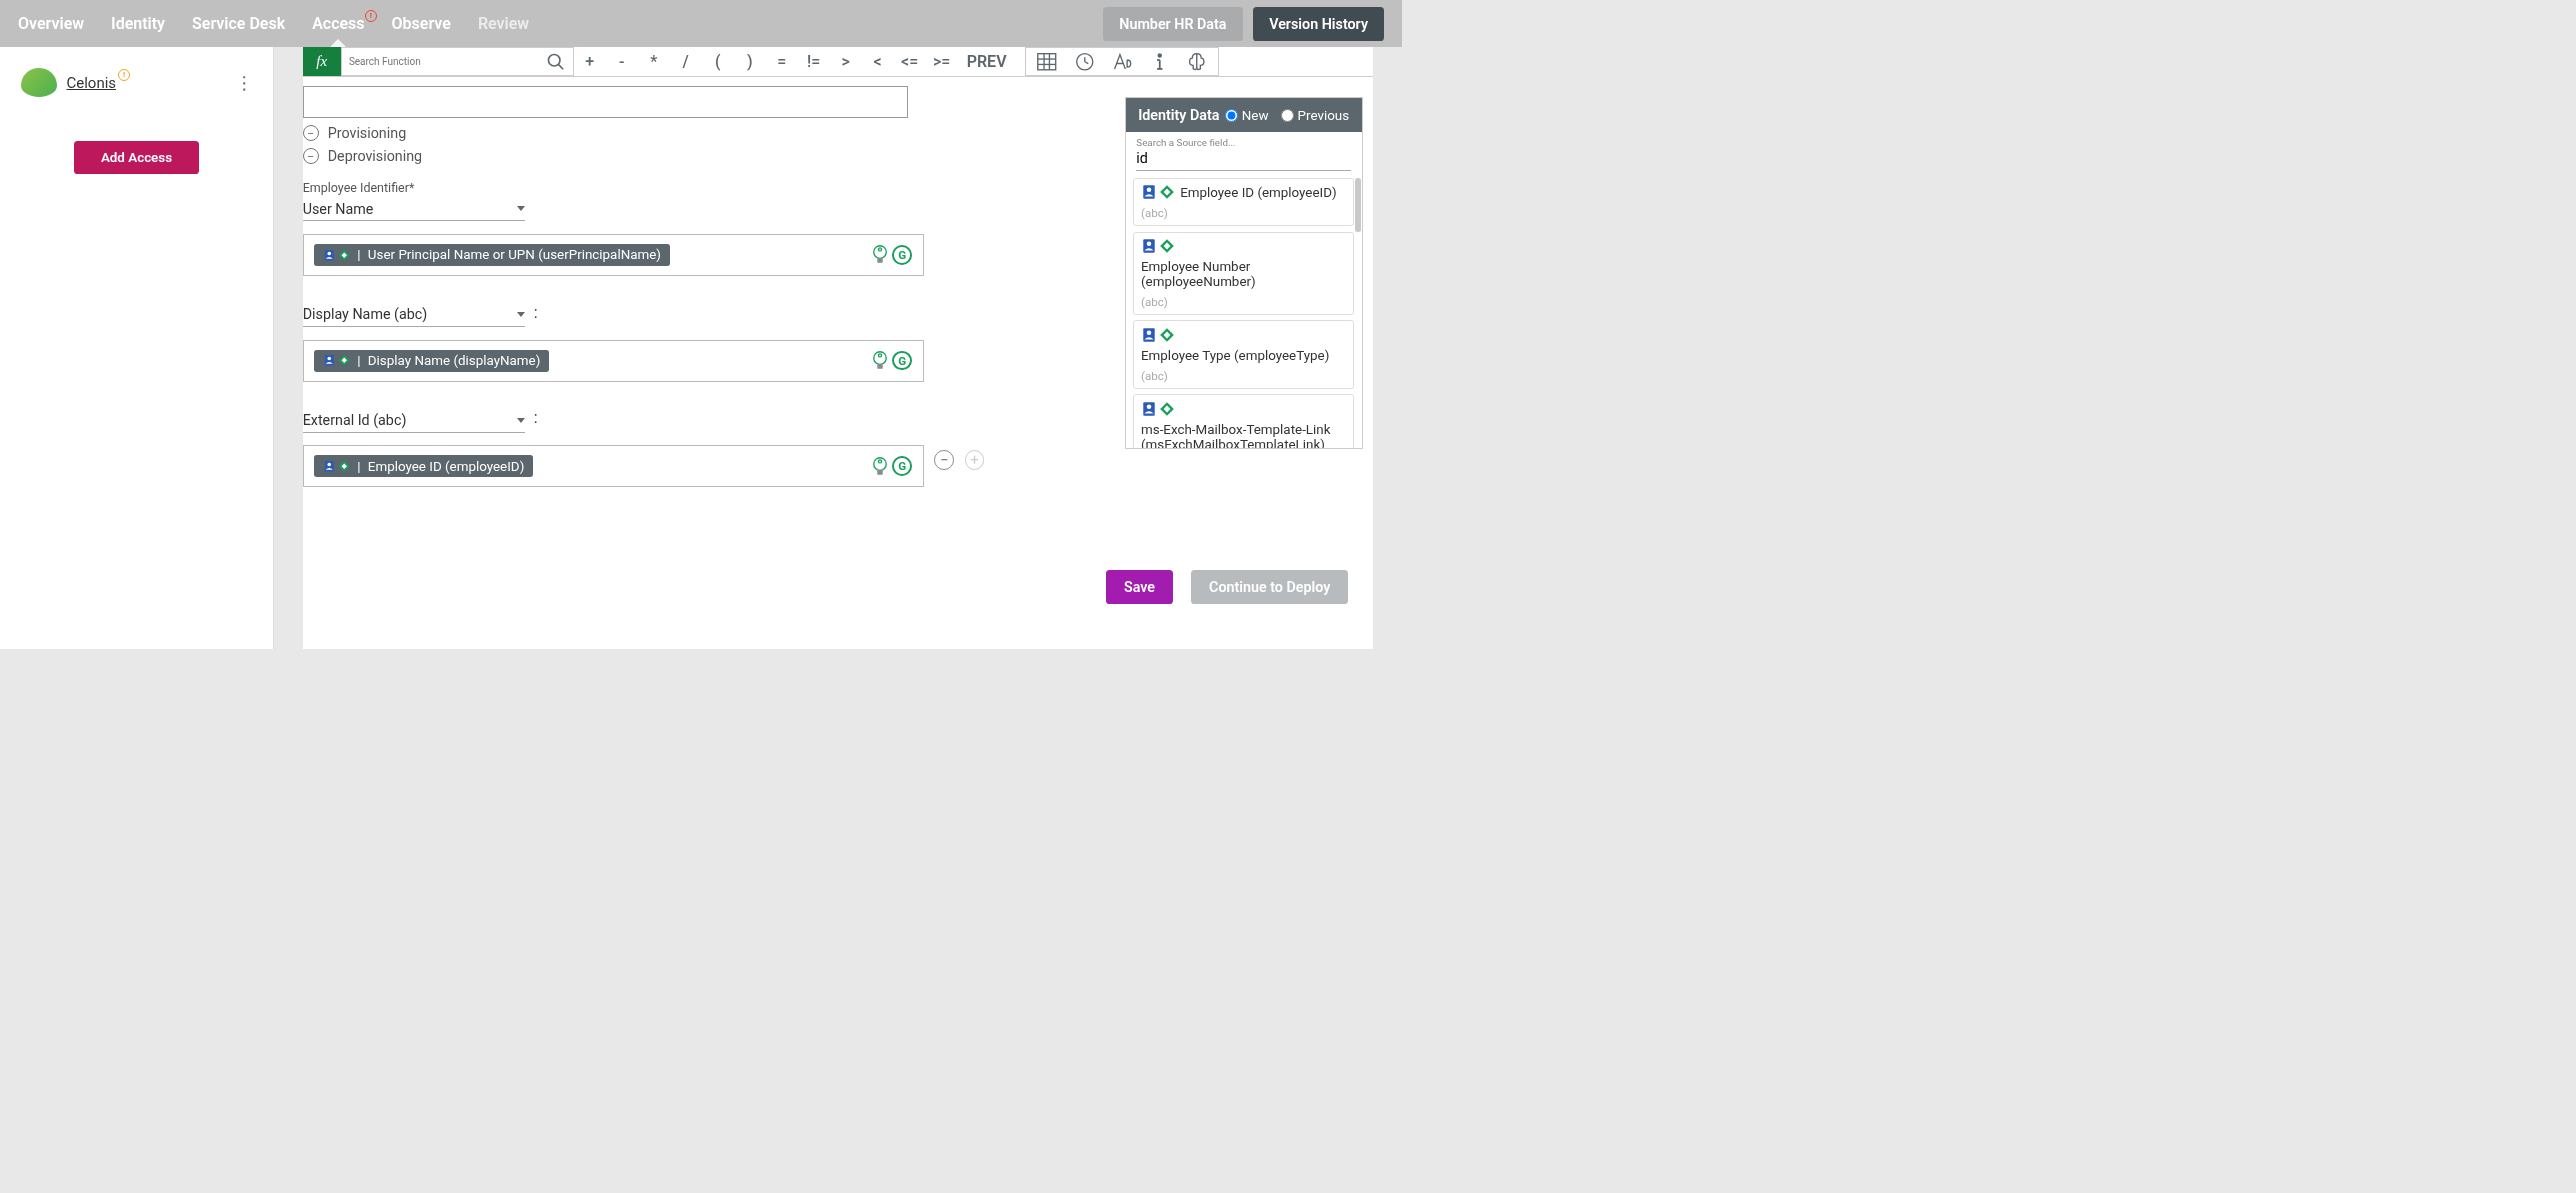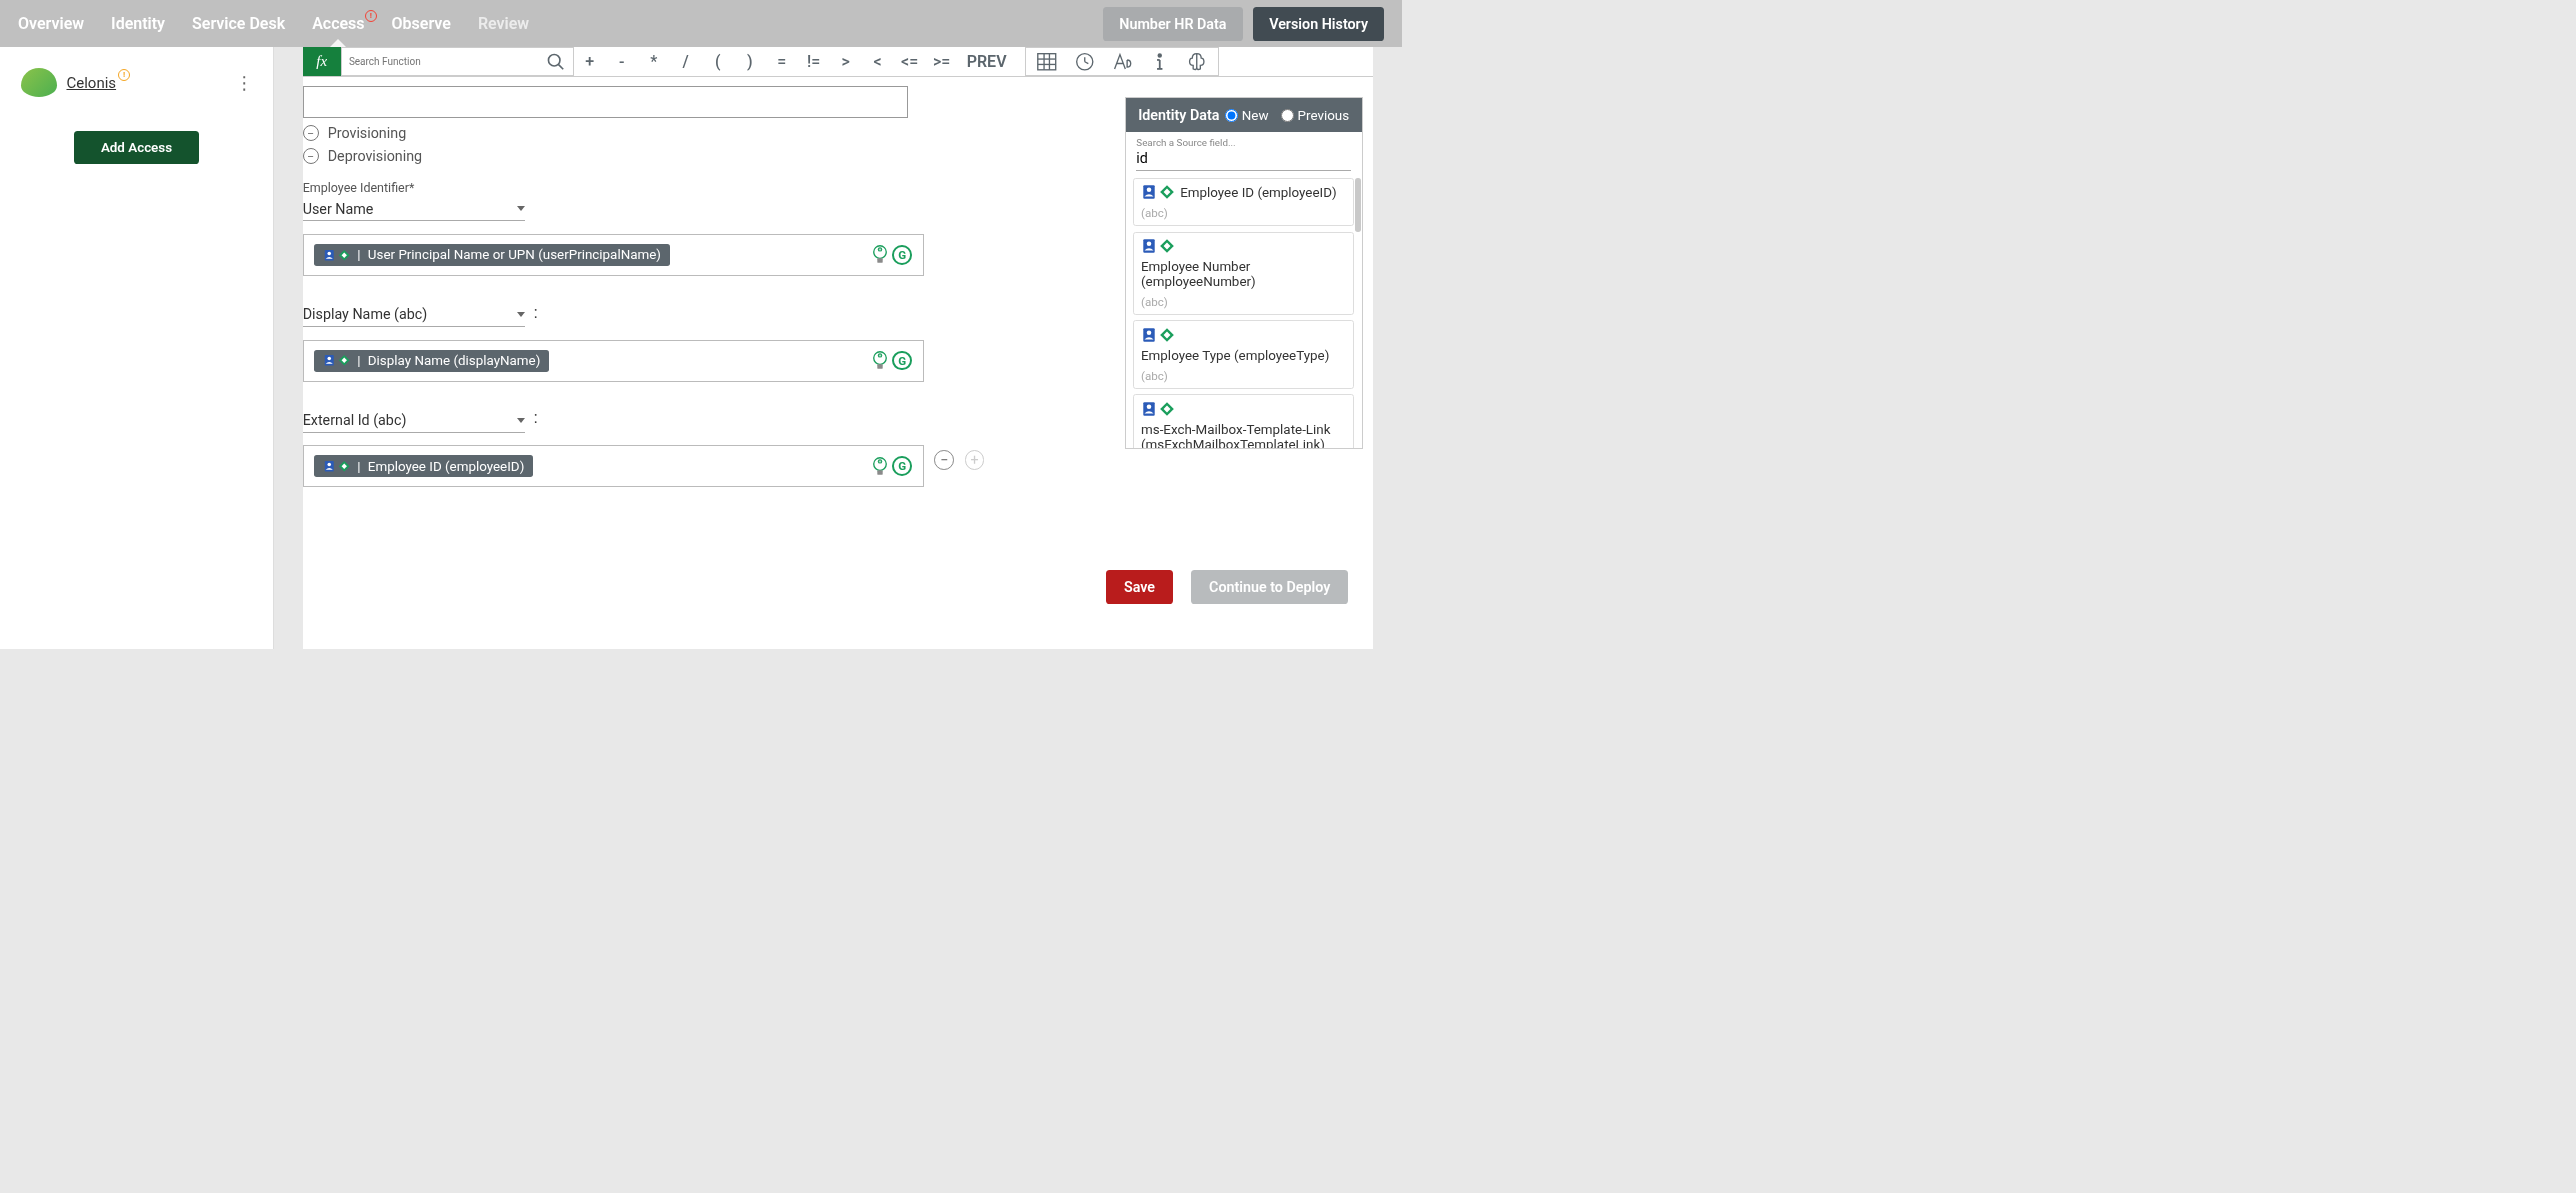--- a/index.html
+++ b/index.html
@@ -17,21 +17,21 @@
 .badge-circle { width: 12.5px; height: 12.5px; border: 1.8px solid #f44336; border-radius: 50%; display: inline-block; position: absolute; top: -4.5px; right: -12.5px; font-size: 8px; color: #f44336; text-align: center; line-height: 9px; font-weight: bold; }
 .badge-circle.orange { border-color: #f5a623; color: #f5a623; }
 
 
 .main-layout { display: flex; height: calc(100% - 47px); }
 .left-sidebar { width: 274px; background: #fff; border-right: 0.9px solid #ddd; padding: 14.3px; }
 .logo-row { display: flex; align-items: center; gap: 9px; padding: 7.2px; position: relative; }
 .logo-icon { width: 36px; height: 29px; background: linear-gradient(135deg, #8bc34a, #4caf50); border-radius: 50% 50% 50% 50% / 60% 60% 40% 40%; position: relative; }
 .logo-text { font-size: 15px; color: #333; position: relative; text-decoration: underline; }
 .more-dots { margin-left: auto; color: #666; cursor: pointer; font-size: 18px; letter-spacing: -1.8px; }
-.add-access-btn { display: block; margin: 26px auto; background: #14532d; color: #fff; border: none; padding: 9px 27px; border-radius: 3.6px; font-size: 13.4px; font-weight: 600; cursor: pointer; }
+.add-access-btn { display: block; margin: 36px auto; background: #be185d; color: #fff; border: none; padding: 9px 27px; border-radius: 3.6px; font-size: 13.4px; font-weight: 600; cursor: pointer; }
 
 .center-area { flex: 1; background: #e8e8e8; padding: 0 18px; overflow: visible; }
 .content-card { background: #fff; margin: 0 10.7px; padding: 0; min-height: 100%; position: relative; }
 
 
 .formula-bar { display: flex; align-items: center; height: 30px; border-bottom: 0.9px solid #ccc; }
 .fx-label { width: 38px; height: 29px; background: #15803d; color: #fff; font-style: italic; font-family: serif; display: flex; align-items: center; justify-content: center; font-size: 15px; }
 .search-fn { flex: 0 0 233px; display: flex; align-items: center; border: 0.9px solid #ccc; height: 29px; padding: 0 7.2px; }
 .search-fn input { border: none; outline: none; flex: 1; font-size: 10px; color: #666; }
 .search-icon-svg { width: 19.7px; height: 19.7px; }
@@ -75,21 +75,21 @@
 .result-list { padding: 7.2px 7.2px; max-height: 277px; overflow:hidden; position:relative;}
 .result-item { border:0.9px solid #ddd; border-radius:2.7px; padding:5.4px 7.2px; margin-bottom:5.4px; font-size:13.4px; color:#333; display:flex; flex-wrap:wrap; gap:5.4px; align-items:center;}
 .result-icons { display:inline-flex; gap:1.8px; flex-shrink:0;}
 .result-icons svg { width:16px; height:16px;}
 .type-hint { color:#aaa; font-size:11.6px;}
 .scrollbar-fake { position:absolute; right:0.9px; top:7.2px; width:5.4px; height:54px; background:#c9c9c9; border-radius:2.7px;}
 
 
 .footer-btns { position:absolute; right:25px; bottom:45px; display:flex; gap:18px;}
 .f-btn { padding: 9px 18px; border:none; border-radius:3.6px; font-size:14.3px; font-weight:600; cursor:pointer;}
-.f-btn.save { background:#b91c1c; color:#fff;}
+.f-btn.save { background:#a21caf; color:#fff;}
 .f-btn.deploy { background:#b8bbbd; color:#fff;}
 </style>
 </head>
 <body>
 <div class="scaled">
 
 <svg width="0" height="0" style="position:absolute">
   <defs>
     <g id="person-icon">
           <rect x="2" y="1" width="10" height="12" rx="1" fill="#2b5bb8"></rect>

